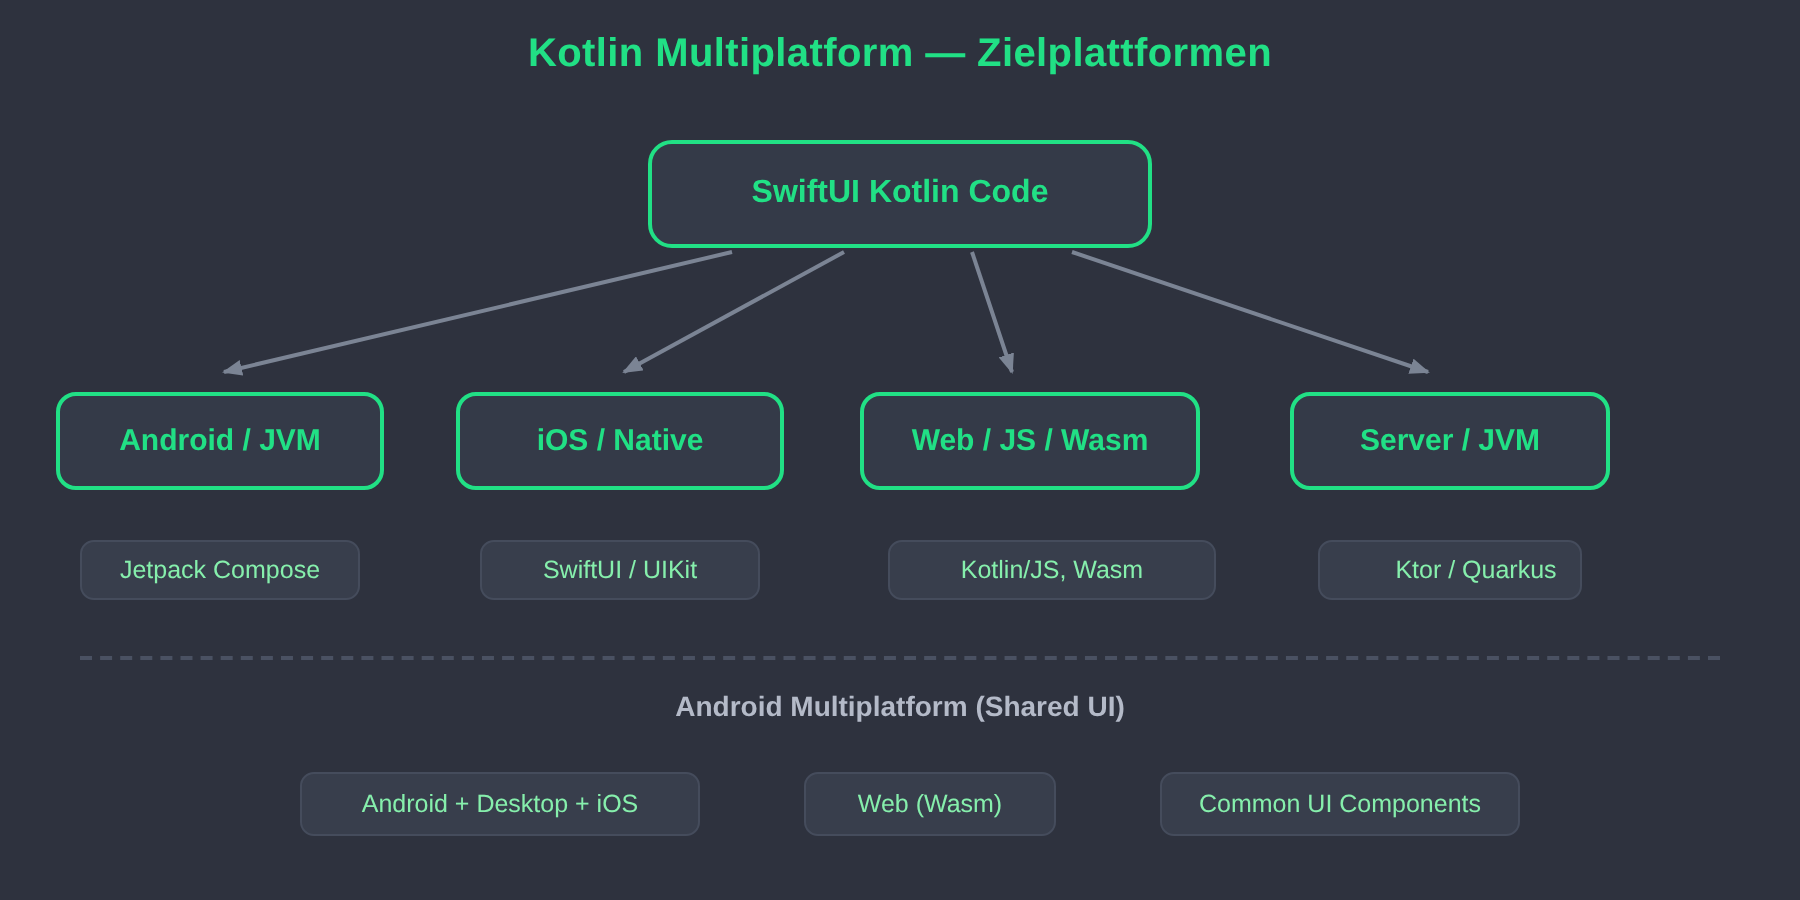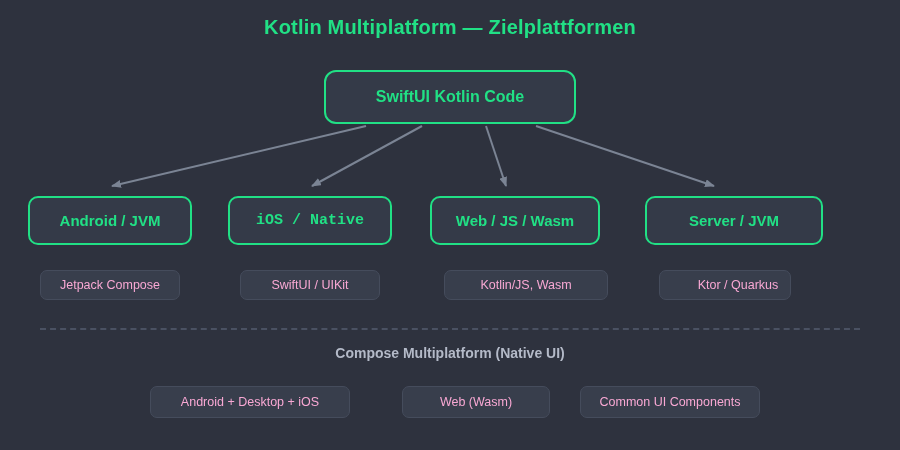--- a/index.html
+++ b/index.html
@@ -68,35 +68,35 @@
   }
   .node.root .node-label {
     font-size: 16px;
   }
 
   .node.platform {
     top: 196px;
     height: 49px;
   }
   .p0 { left: 28px;  width: 164px; }
-  .p1 { left: 228px; width: 164px; font-family: Liberation Mono, monospace; }
+  .p1 { left: 228px; width: 164px; }
   .p2 { left: 430px; width: 170px; }
-  .p3 { left: 645px; width: 178px; }
+  .p3 { left: 645px; width: 160px; }
 
   
   .chip {
     position: absolute;
     box-sizing: border-box;
     background: #383e4c;
     border: 1px solid #454c5c;
     border-radius: 7px;
     display: flex;
     align-items: center;
     justify-content: center;
-    color: #f9a8d4;
+    color: #86efac;
     font-size: 12.5px;
     white-space: nowrap;
   }
   .chip.tech {
     top: 270px;
     height: 30px;
   }
   .t0 { left: 40px;  width: 140px; }
   .t1 { left: 240px; width: 140px; }
   .t2 { left: 444px; width: 164px; }
@@ -122,21 +122,21 @@
     font-size: 14px;
     font-weight: bold;
     color: #b4bac8;
   }
   .chip.compose {
     top: 386px;
     height: 32px;
     font-size: 12.5px;
   }
   .c0 { left: 150px; width: 200px; }
-  .c1 { left: 402px; width: 148px; }
+  .c1 { left: 402px; width: 126px; }
   .c2 { left: 580px; width: 180px; }
 </style>
 </head>
 <body>
 
 <div id="stage">
 
   <div class="title">Kotlin Multiplatform — Zielplattformen</div>
 
   <svg id="arrows" viewBox="0 0 900 450" width="900" height="450">
@@ -170,19 +170,19 @@
     <span class="node-label">Server / JVM</span>
   </div>
 
   <div class="chip tech t0">Jetpack Compose</div>
   <div class="chip tech t1">SwiftUI / UIKit</div>
   <div class="chip tech t2">Kotlin/JS, Wasm</div>
   <div class="chip tech t3">Ktor / Quarkus</div>
 
   <div class="divider"></div>
 
-  <div class="section-title">Compose Multiplatform (Native UI)</div>
+  <div class="section-title">Android Multiplatform (Shared UI)</div>
 
   <div class="chip compose c0">Android + Desktop + iOS</div>
   <div class="chip compose c1">Web (Wasm)</div>
   <div class="chip compose c2">Common UI Components</div>
 
 </div>
 
 </body></html>

